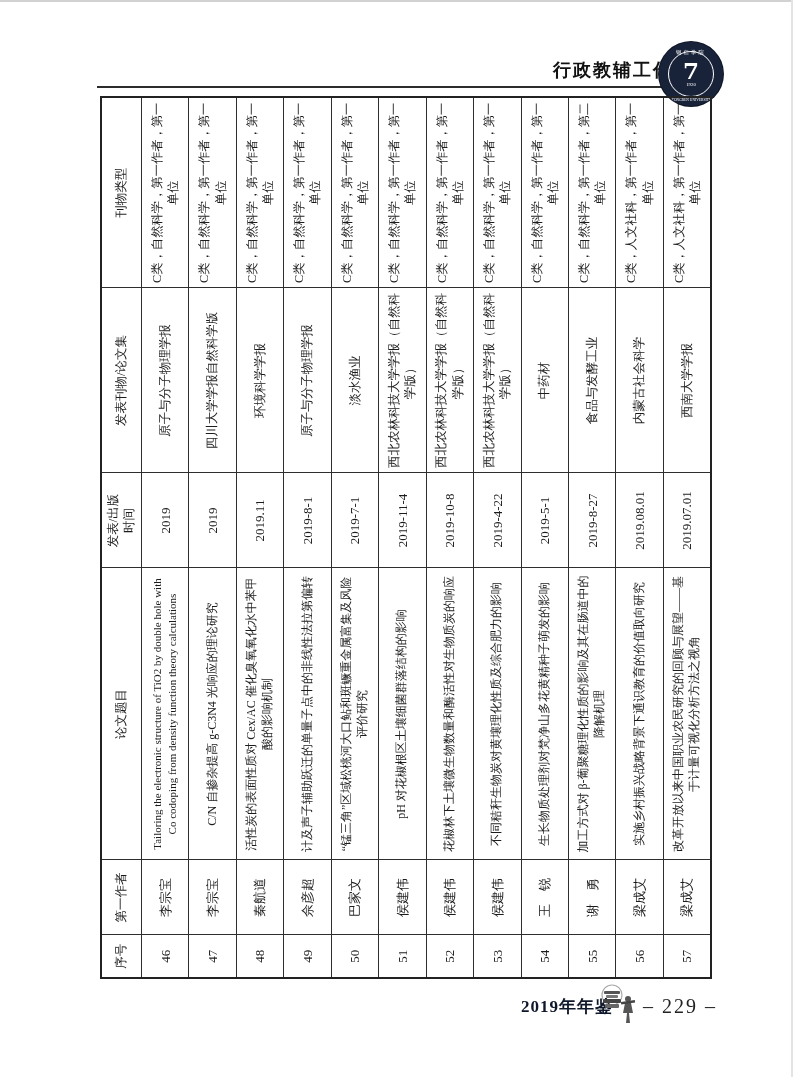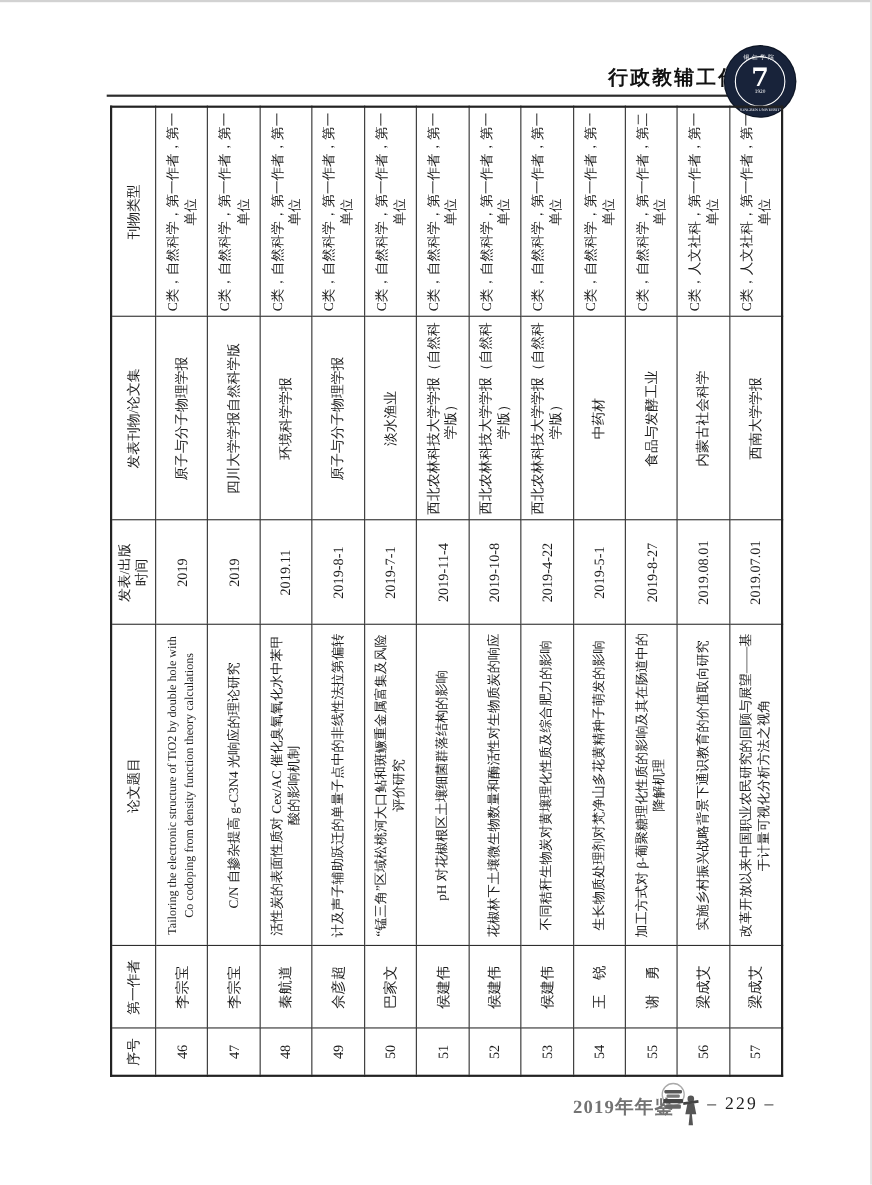--- a/index.html
+++ b/index.html
@@ -48,25 +48,25 @@
   td.c-title{font-size:12px;padding:2px 3px;}
   td.c-title.t-en{font-size:11px;line-height:1.4;}
   td.c-type{font-size:12.3px;}
   td.c-date{font-size:13px;}
   td.c-no,td.c-author{font-size:13px;}
   th .wrap-narrow{display:inline-block;width:56px;}
 
   
   .footer-yearbook{
     position:absolute;left:521px;top:995px;font-size:17px;font-weight:bold;
-    letter-spacing:1px;color:#737373;
+    letter-spacing:1px;color:#0f172a;
   }
   .footer-icon{position:absolute;left:597px;top:983px;width:42px;height:46px;}
   .footer-pageno{
-    position:absolute;left:643px;top:995px;font-size:16px;letter-spacing:2px;color:#222;
+    position:absolute;left:643px;top:995px;font-size:20px;letter-spacing:2px;color:#222;
   }
 </style>
 </head>
 <body>
 
 <div class="page-edge-top"></div>
 <div class="page-edge-right"></div>
 
 <div class="section-title">行政教辅工作</div>
 <div class="head-rule"></div>

